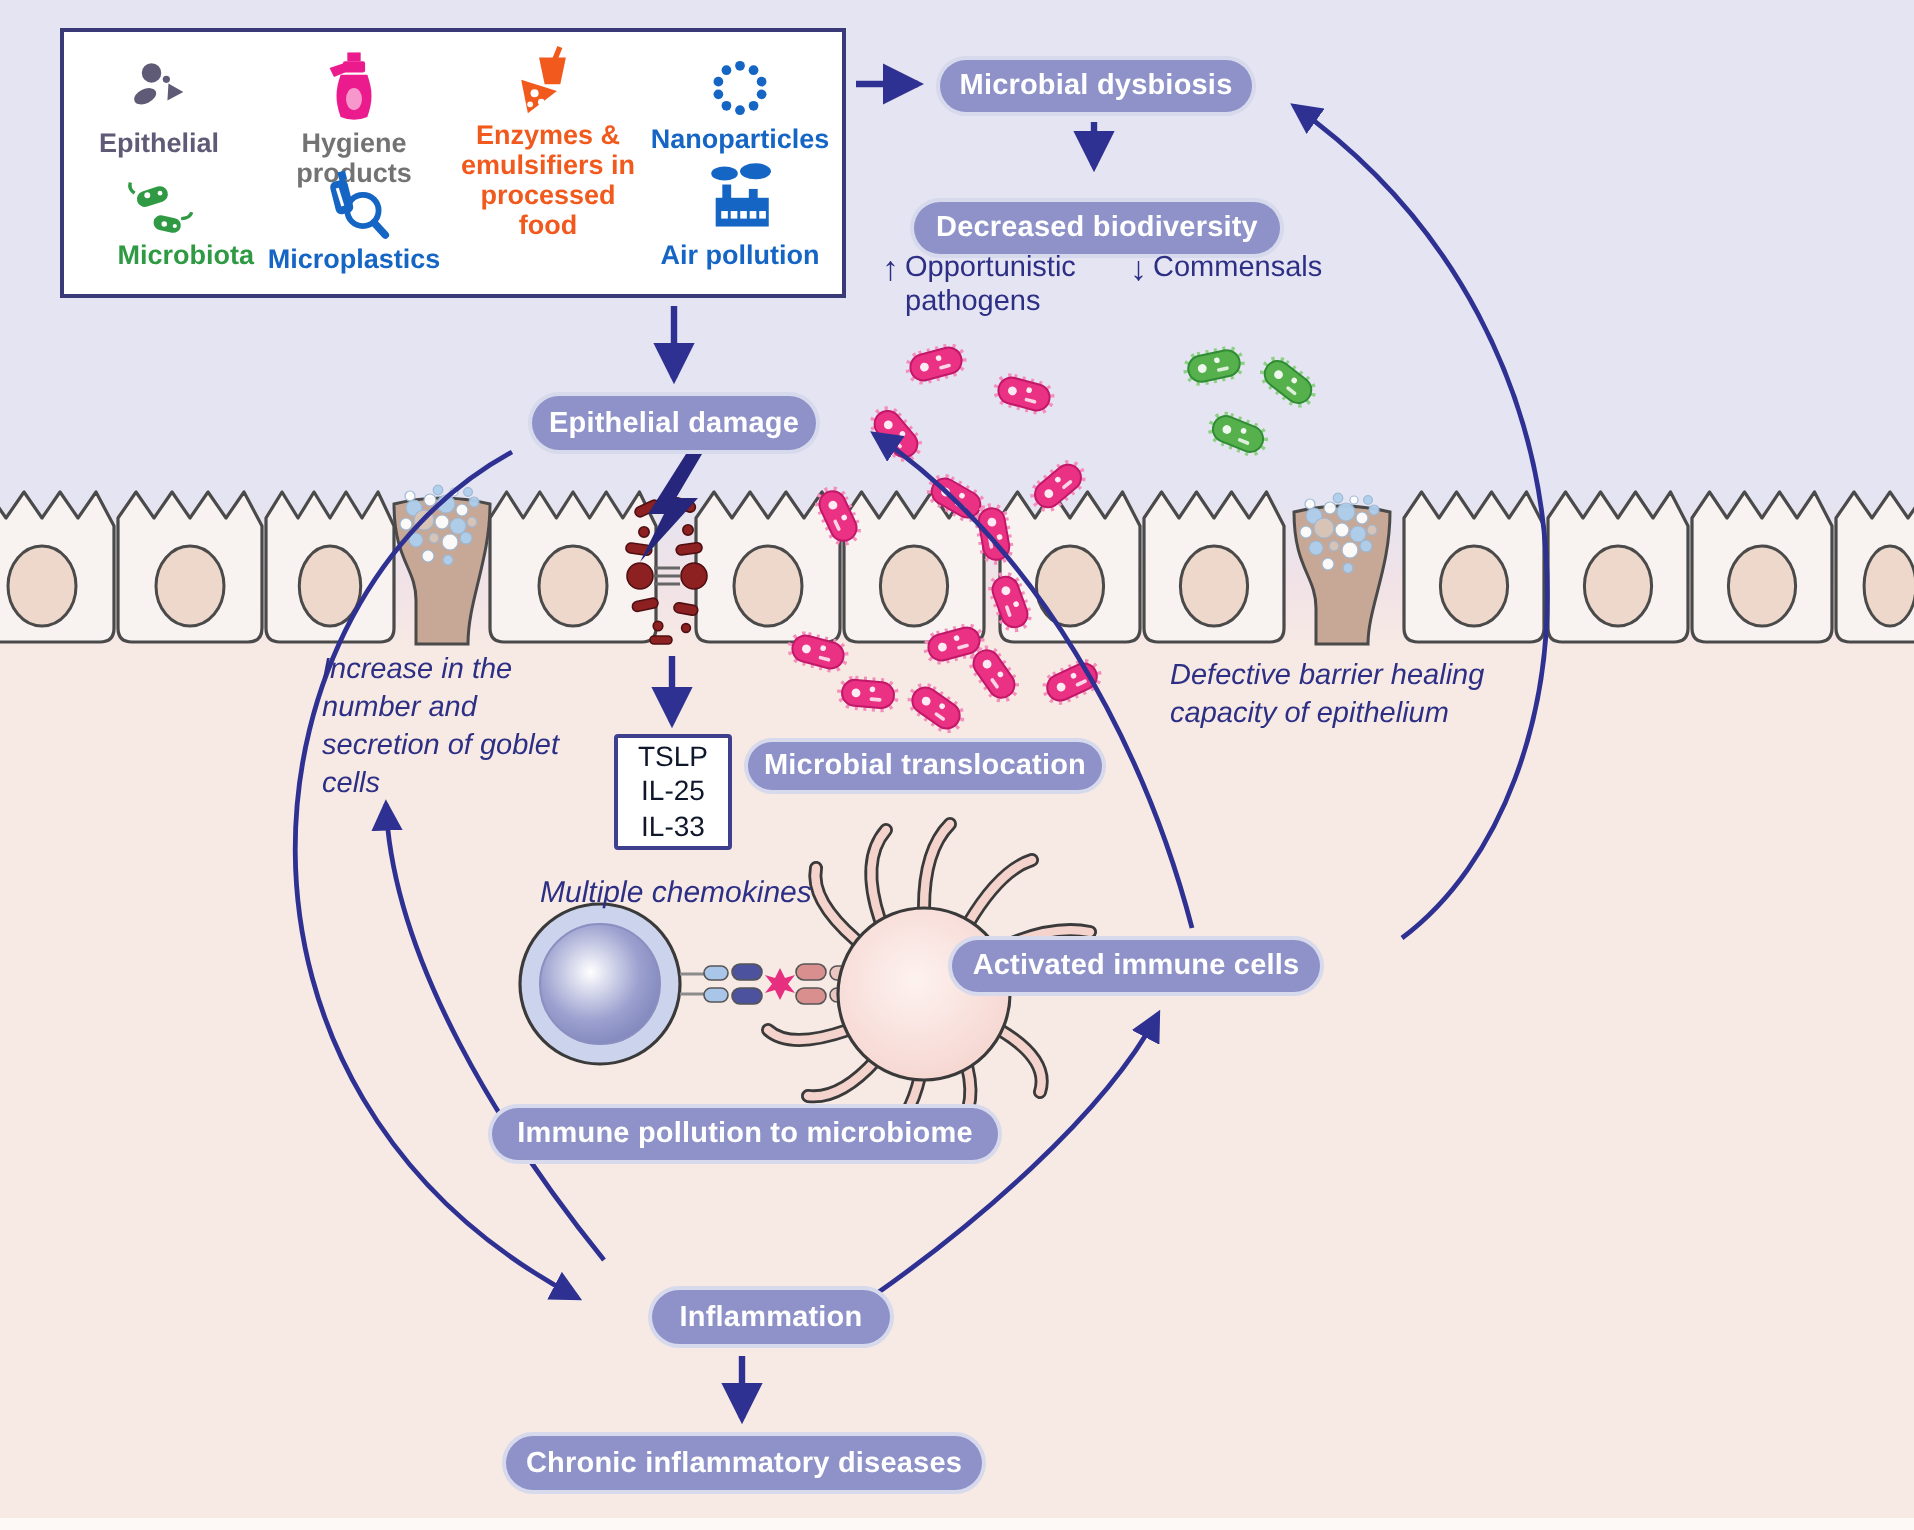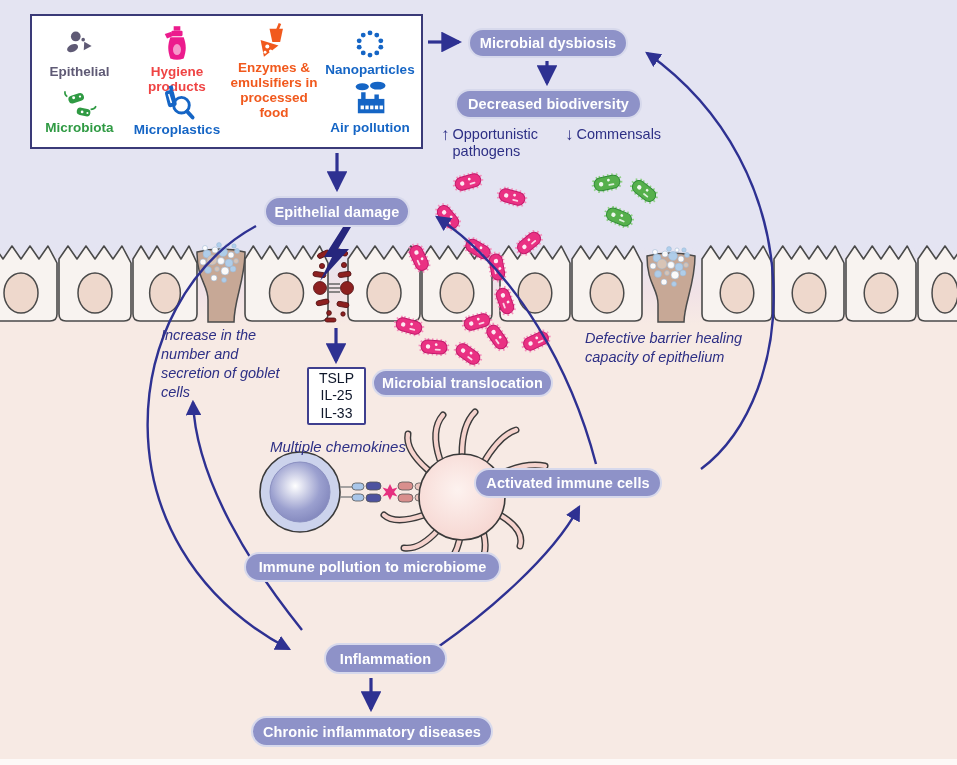--- a/index.html
+++ b/index.html
@@ -15,22 +15,22 @@
     border-radius:17px;border:2px solid rgba(255,255,255,0.65);box-sizing:border-box;
     letter-spacing:.1px;
   }
   .factors-box{
     position:absolute;left:30px;top:14px;width:393px;height:135px;background:#ffffff;
     border:2.5px solid #3a3a78;box-sizing:border-box;
   }
   .factor{position:absolute;text-align:center;}
   .factor .ficon{display:block;margin:0 auto;}
   .flabel{font-size:13.5px;font-weight:bold;line-height:1.12;}
-  .c-gray{color:#5f5a75;} .c-pink{color:#ef4444;} .c-orange{color:#f1591d;}
-  .c-blue{color:#1565c5;} .c-green{color:#2f9a43;}
+  .c-gray{color:#5f5a75;} .c-pink{color:#737373;} .c-orange{color:#f1591d;}
+  .c-blue{color:#1565c5;} .c-green{color:#2f9a43;text-align:right;}
   .note{position:absolute;color:#2d2f85;font-style:italic;font-size:14.5px;line-height:1.3;}
   .cyt-box{
     position:absolute;left:307px;top:367px;width:59px;height:58px;background:#ffffff;
     border:2px solid #3f3f8f;border-radius:2px;box-sizing:border-box;
     display:flex;flex-direction:column;align-items:center;justify-content:center;
     color:#0f172a;font-size:14px;line-height:1.25;font-weight:500;
   }
   .updown{position:absolute;display:flex;align-items:flex-start;color:#2d2f85;font-size:14.5px;line-height:1.2;}
   .updown .glyph{font-weight:900;font-size:17px;margin-right:3px;line-height:1;}
   .bottom-strip{position:absolute;left:0;bottom:0;width:957px;height:6px;background:#fdf9f7;}
@@ -432,21 +432,21 @@
               <rect x="23.4" y="22" width="3" height="3.4"></rect>
               <rect x="27.7" y="22" width="3" height="3.4"></rect>
             </g>
           </g>
       </svg>
       <div class="flabel c-blue">Air pollution</div>
     </div>
   </div>
 
   <div class="pill" style="left:468px;top:28px;width:160px;height:30px;">Microbial dysbiosis</div>
-  <div class="pill" style="left:455px;top:89px;width:187px;height:30px;">Decreased biodiversity</div>
+  <div class="pill" style="left:455px;top:99px;width:187px;height:30px;">Decreased biodiversity</div>
   <div class="pill" style="left:264px;top:196px;width:146px;height:31px;">Epithelial damage</div>
   <div class="pill" style="left:372px;top:369px;width:181px;height:28px;">Microbial translocation</div>
   <div class="pill" style="left:474px;top:468px;width:188px;height:30px;">Activated immune cells</div>
   <div class="pill" style="left:244px;top:552px;width:257px;height:30px;">Immune pollution to microbiome</div>
   <div class="pill" style="left:324px;top:643px;width:123px;height:31px;">Inflammation</div>
   <div class="pill" style="left:251px;top:716px;width:242px;height:31px;">Chronic inflammatory diseases</div>
 
   <div class="updown" style="left:441px;top:126px;width:120px;">
     <span class="glyph">↑</span>
     <span style="width:92px;">Opportunistic pathogens</span>

